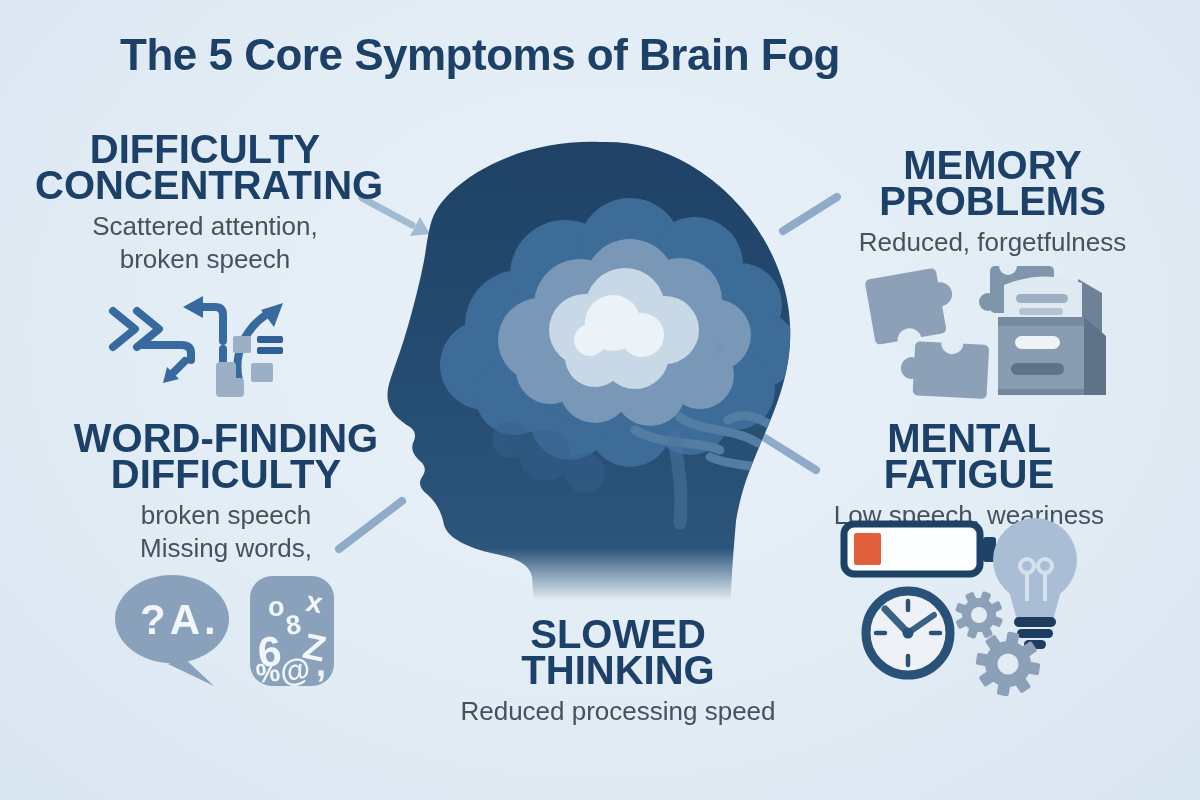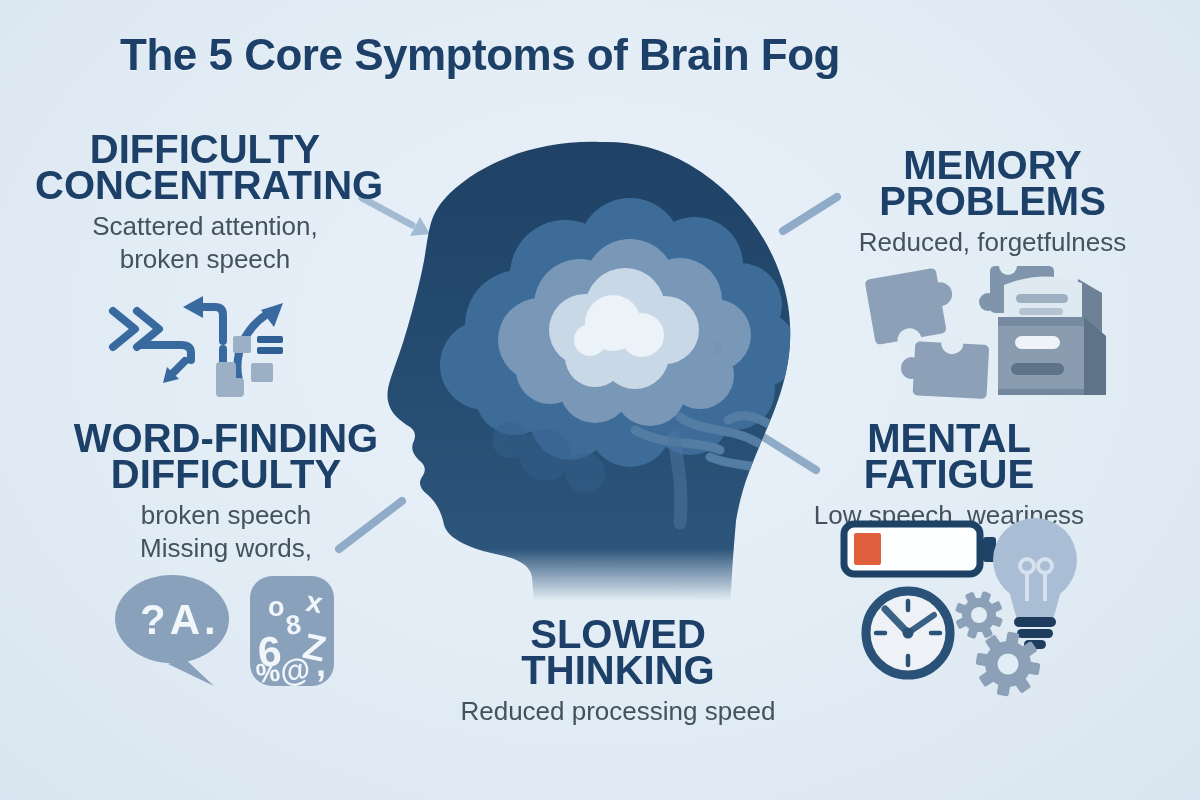--- a/index.html
+++ b/index.html
@@ -14,21 +14,21 @@
     text-shadow:0 1px 0 rgba(255,255,255,.5);
   }
   .symptom{position:absolute;text-align:center;}
   .symptom h2{margin:0;font-size:40px;line-height:36px;font-weight:bold;color:#1d4068;}
   .symptom h2 span{display:block;}
   .symptom p{margin:7px auto 0;font-size:26px;line-height:33px;color:#44515f;}
   .symptom p span{display:block;}
   .s1{left:35px;top:131px;width:340px;}
   .s2{left:61px;top:420px;width:330px;}
   .s3{left:835px;top:147px;width:315px;}
-  .s4{left:784px;top:420px;width:330px;text-align:center;}
+  .s4{left:804px;top:420px;width:330px;text-align:center;}
   .s5{left:443px;top:616px;width:350px;text-align:center;}
   .abs{position:absolute;}
   svg{display:block;}
   .glyph{font-family:"Liberation Sans",sans-serif;font-weight:bold;fill:#f1f6fa;}
 </style>
 </head>
 <body>
 
 <div class="title">The 5 Core Symptoms of Brain Fog</div>
 

